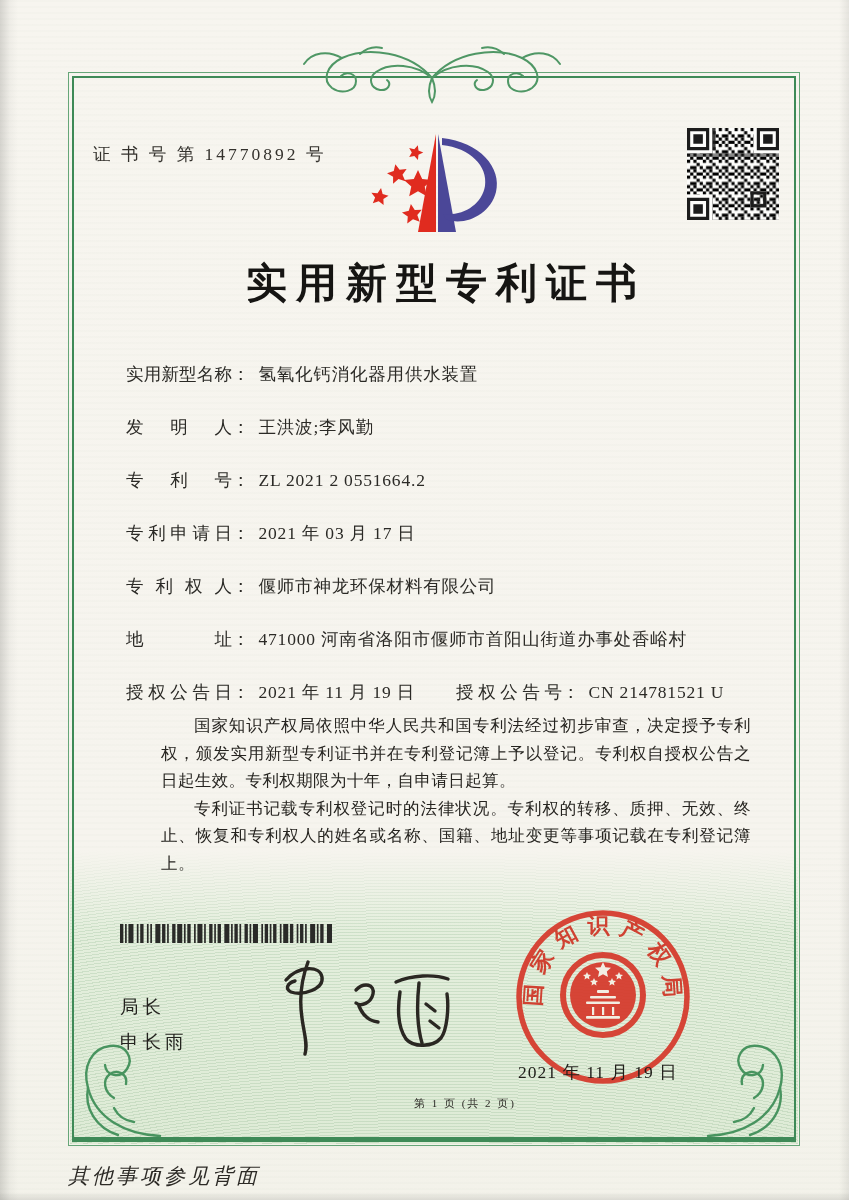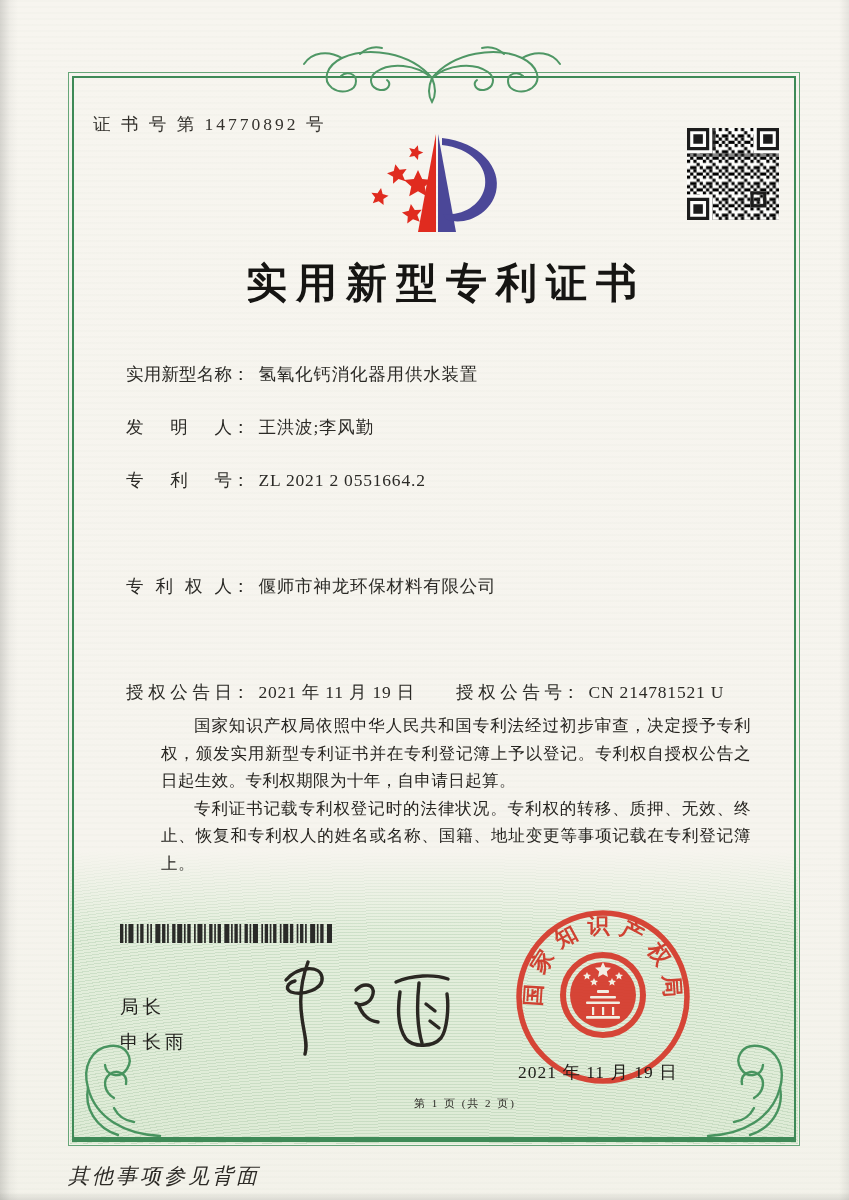--- a/index.html
+++ b/index.html
@@ -34,21 +34,21 @@
   .green-zone {
     position:absolute; left:70px; top:850px; width:728px; height:294px; z-index:0;
     background:
       linear-gradient(180deg, #f6f4ee 0px, rgba(246,244,238,.55) 34px, rgba(246,244,238,0) 80px),
       repeating-radial-gradient(1300px 650px at 50% 240%, rgba(92,148,98,.17) 0 2px, rgba(0,0,0,0) 2px 6px),
       linear-gradient(180deg,#e6f0df,#deebd6);
   }
 
   .txt { position:absolute; color:#2b2a26; z-index:2; }
 
-  .cert-number { left:93px; top:112px; font-size:17.5px; letter-spacing:3px; color:#33312c; }
+  .cert-number { left:93px; top:142px; font-size:17.5px; letter-spacing:3px; color:#33312c; }
 
   .logo { position:absolute; left:352px; top:122px; width:168px; height:115px; z-index:2; }
   .qr   { position:absolute; left:687px; top:128px; width:92px; height:92px; z-index:2; }
 
   .title {
     position:absolute; left:68px; top:256px; width:756px; text-align:center;
     font-size:41px; font-weight:bold; letter-spacing:9px; color:#161513; z-index:2;
   }
 
   .field-row { position:absolute; left:118px; font-size:17.5px; white-space:nowrap; z-index:2; color:#2b2a26; }
@@ -171,22 +171,28 @@
 
   <div class="field-row row-0">
     <span class="f-label">实用新型名称</span><span class="f-colon">：</span><span class="f-value">氢氧化钙消化器用供水装置</span>
   </div>
   <div class="field-row row-1">
     <span class="f-label">发明人</span><span class="f-colon">：</span><span class="f-value">王洪波;李风勤</span>
   </div>
   <div class="field-row row-2">
     <span class="f-label">专利号</span><span class="f-colon">：</span><span class="f-value">ZL 2021 2 0551664.2</span>
   </div>
+  <div class="field-row row-3">
+    <span class="f-label">专利申请日</span><span class="f-colon">：</span><span class="f-value">2021 年 03 月 17 日</span>
+  </div>
   <div class="field-row row-4">
     <span class="f-label">专利权人</span><span class="f-colon">：</span><span class="f-value">偃师市神龙环保材料有限公司</span>
+  </div>
+  <div class="field-row row-5">
+    <span class="f-label">地址</span><span class="f-colon">：</span><span class="f-value">471000 河南省洛阳市偃师市首阳山街道办事处香峪村</span>
   </div>
   <div class="field-row row-6">
     <span class="f-label">授权公告日</span><span class="f-colon">：</span><span class="f-value">2021 年 11 月 19 日</span>
     <span class="grant-no">
       <span class="f-label">授权公告号</span><span class="f-colon">：</span><span class="f-value">CN 214781521 U</span>
     </span>
   </div>
 
   <div class="paragraphs">
     <p>国家知识产权局依照中华人民共和国专利法经过初步审查，决定授予专利权，颁发实用新型专利证书并在专利登记簿上予以登记。专利权自授权公告之日起生效。专利权期限为十年，自申请日起算。</p>

